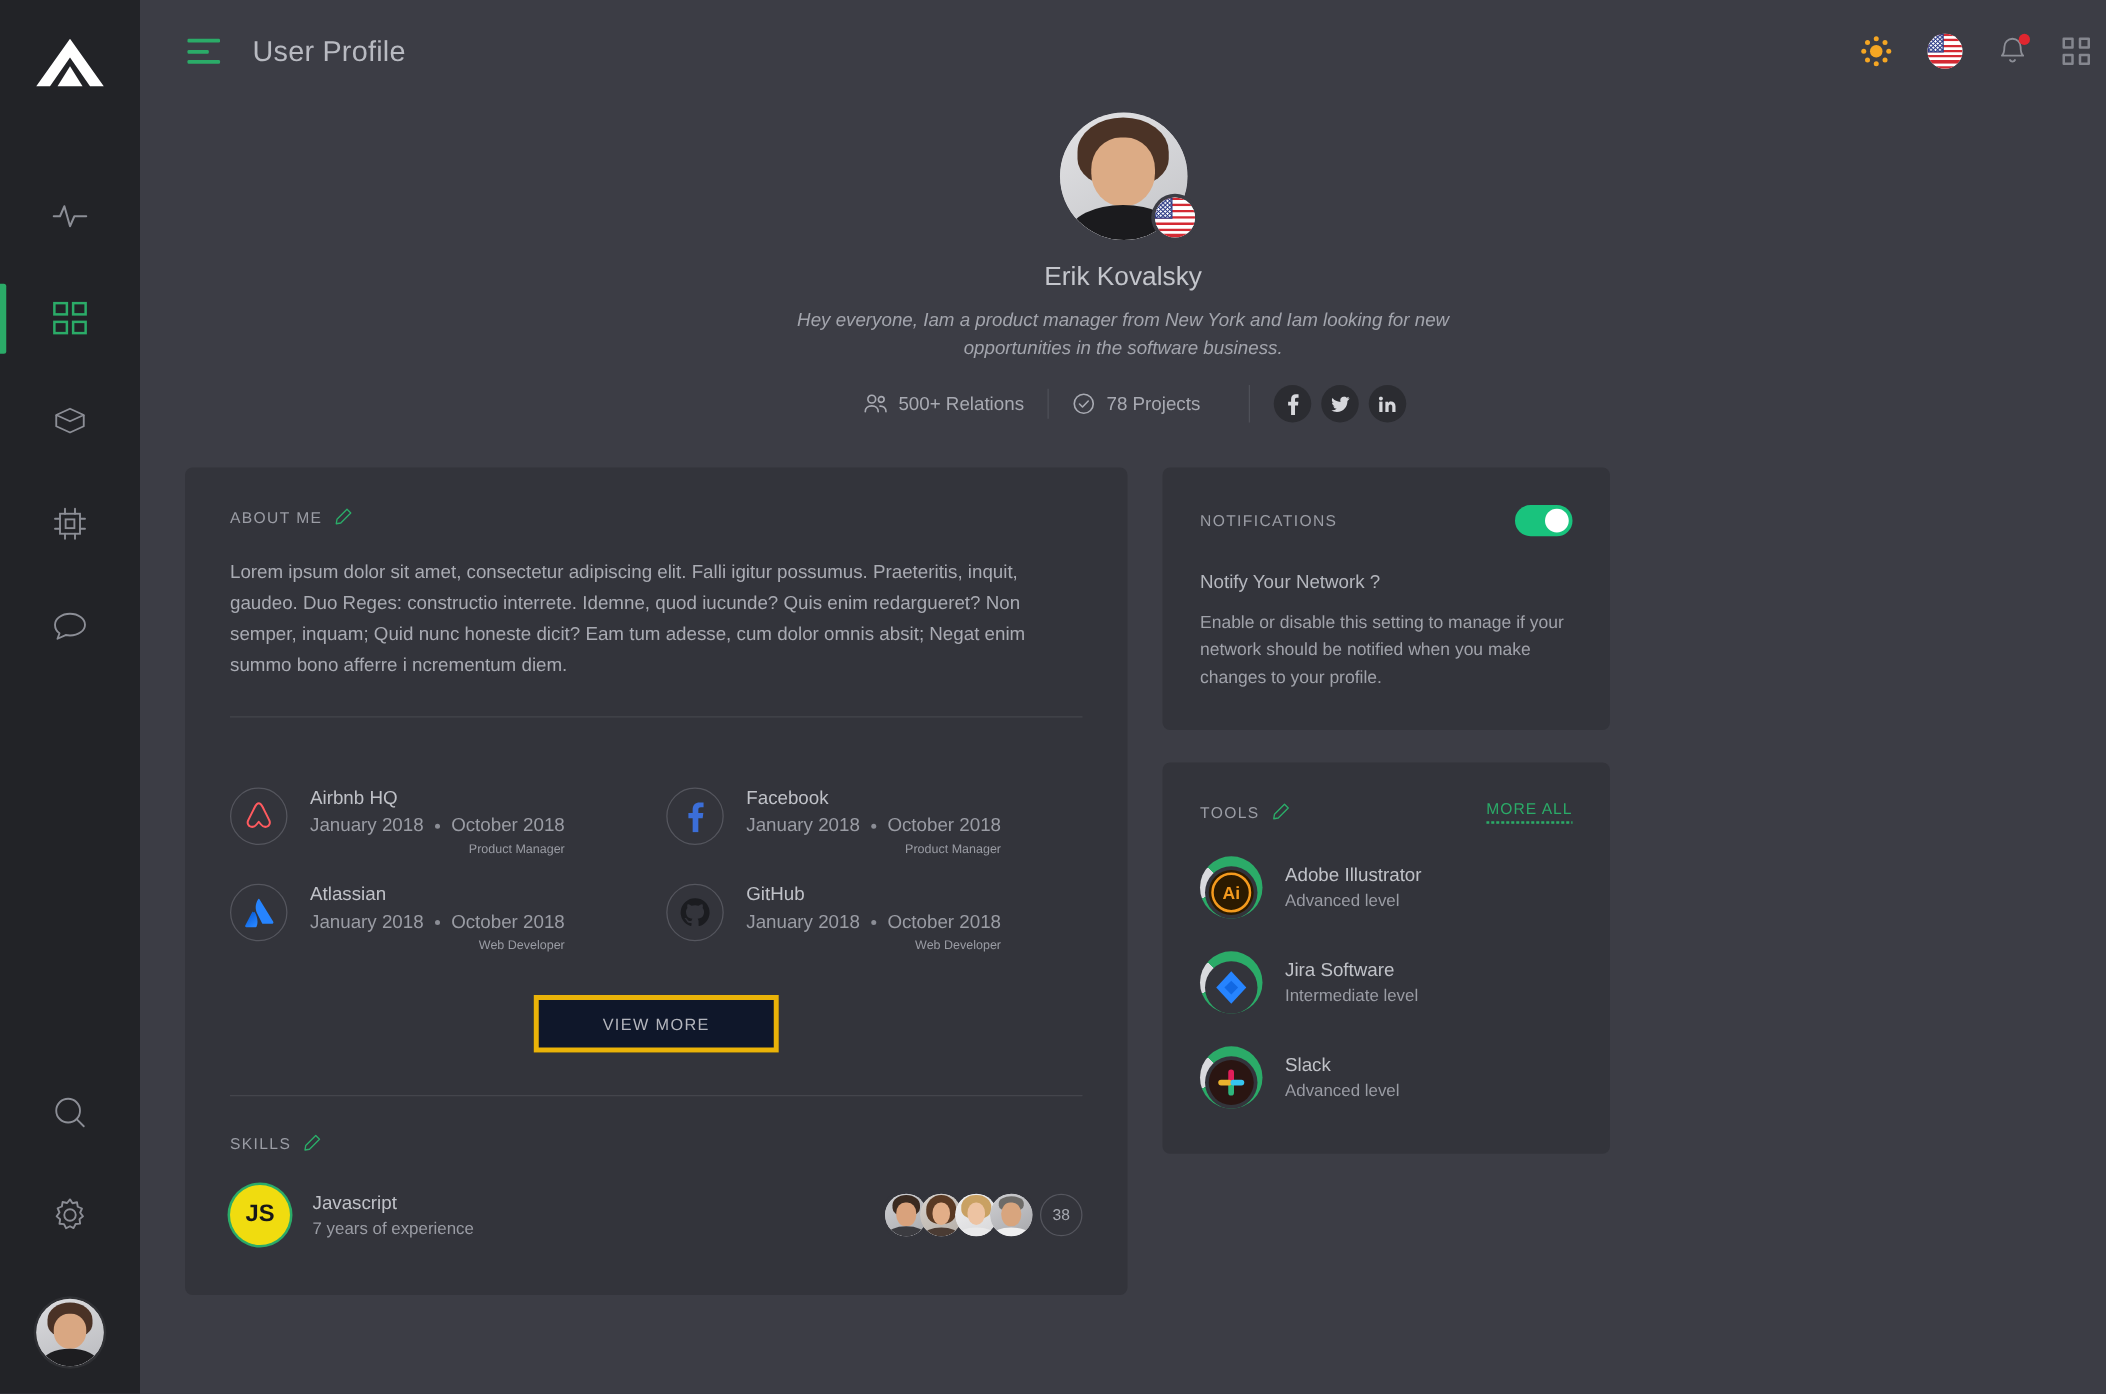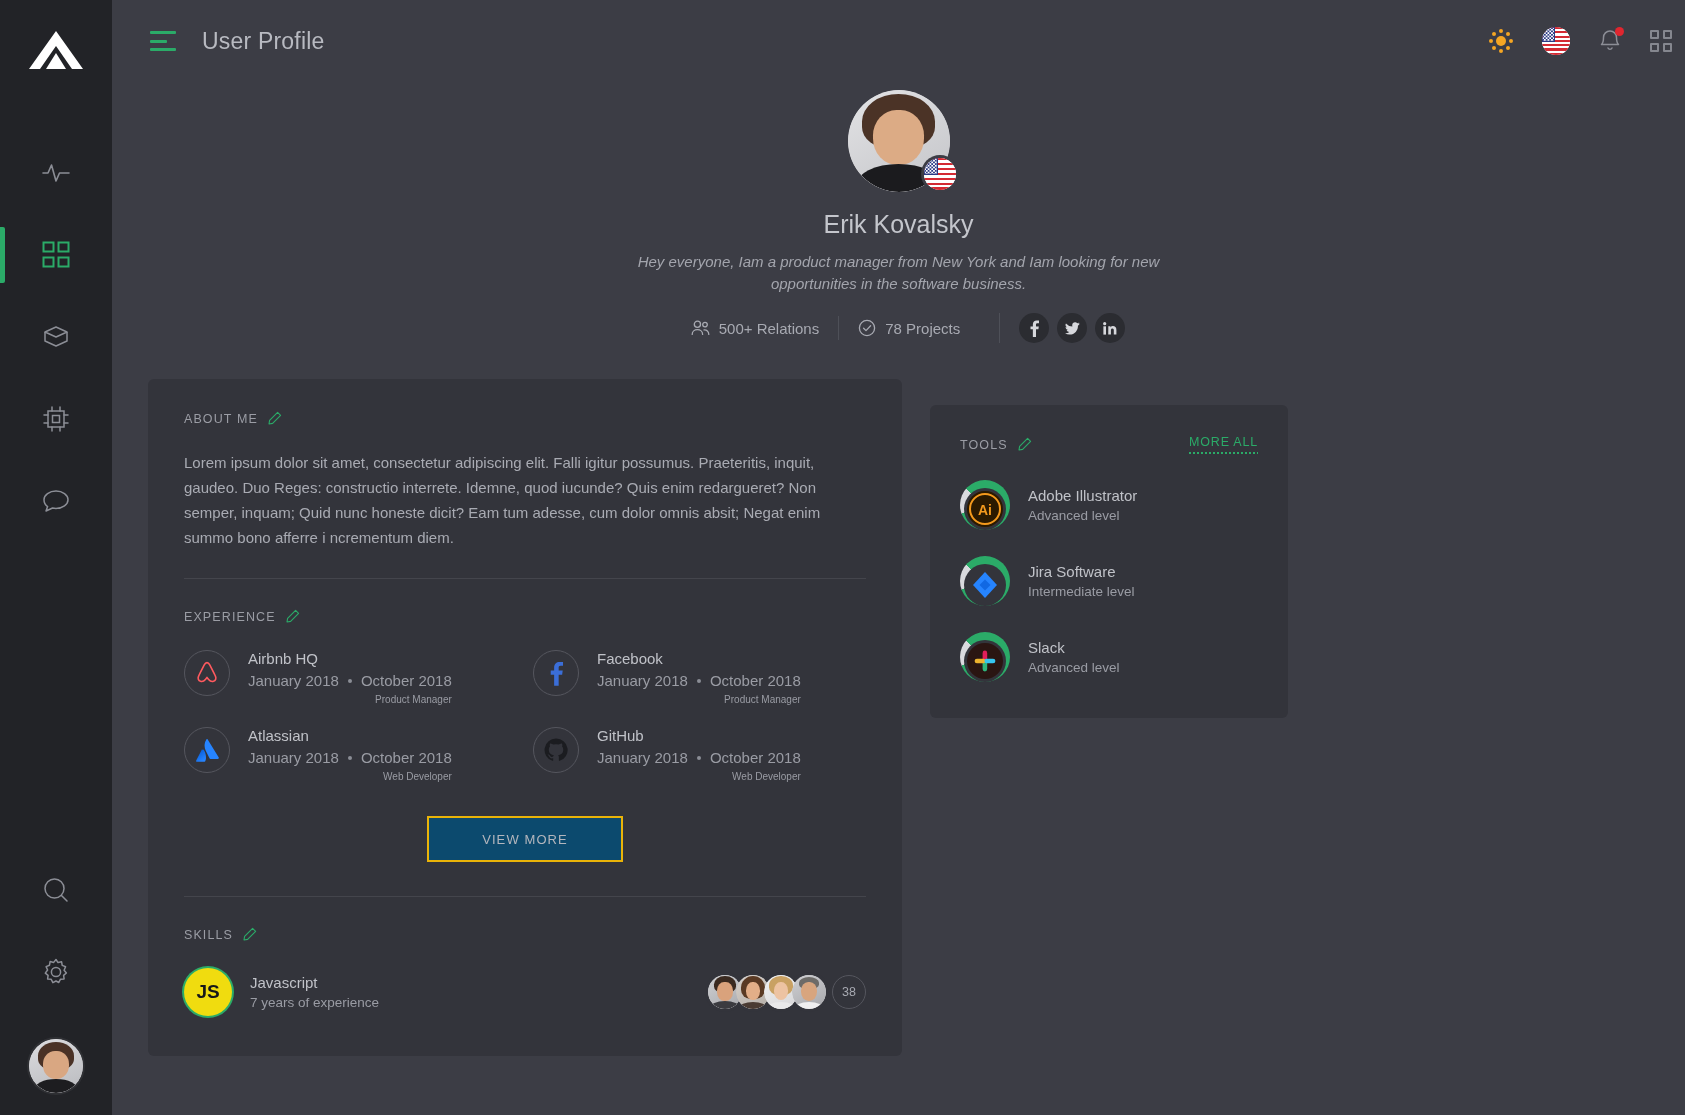--- a/index.html
+++ b/index.html
@@ -110,21 +110,21 @@
   .avatar-big {
     width: 102px; height: 102px; border-radius: 50%; overflow: hidden;
     background: #d3d3d6;
   }
   .avatar-flag {
     position: absolute; right: -6px; bottom: 2px;
     width: 32px; height: 32px; border-radius: 50%;
     box-shadow: 0 0 0 3px #3c3d45;
   }
   .uname {
-    margin-top: 18px; font-size: 25px; color: #c4c6cc; font-weight: 400;
+    margin-top: 18px; font-size: 21px; color: #c4c6cc; font-weight: 400;
   }
   .ubio {
     margin: 12px auto 0; width: 530px; font-size: 15px; line-height: 22px;
     color: #a3a5ad;
     font-style: italic;
   }
   .stats {
     margin-top: 18px; display: flex; align-items: center; justify-content: center;
   }
   .stat {
@@ -177,21 +177,21 @@
     display: flex; align-items: center; justify-content: center;
     background: transparent;
   }
   .exp-co { font-size: 15px; color: #c0c2c8; }
   .exp-dates { margin-top: 5px; font-size: 15px; color: #9a9ca4; display: flex; align-items: center; gap: 9px; }
   .exp-dates .dot { width: 4px; height: 4px; border-radius: 50%; background: #8b8d95; display: inline-block; }
   .exp-role { margin-top: 5px; font-size: 10px; color: #9a9ca4; text-align: right; }
 
   .viewmore-row { display: flex; justify-content: center; padding: 34px 0 0; }
   .btn-viewmore {
-    width: 196px; height: 46px; border: 2px solid #eab308; background: #0c4a6e;
+    width: 196px; height: 46px; border: 4px solid #eab308; background: #0f172a;
     color: #b4b6bd; font-size: 13px; letter-spacing: 1.1px;
     display: flex; align-items: center; justify-content: center; cursor: pointer;
     font-family: "Liberation Sans", sans-serif;
   }
 
   .skills-block { padding: 30px 0 40px; }
   .skill-row {
     margin-top: 26px; display: flex; align-items: center;
   }
   .skill-ico {
@@ -480,28 +480,20 @@
             <svg width="15" height="15" viewBox="0 0 15 15" fill="none">
               <path d="M10.6 1.4l3 3-8 8-3.6.6.6-3.6z" stroke="#2bab68" stroke-width="1.1" stroke-linejoin="round"></path>
             </svg>
           </span>
         </div>
         <p class="about-text">Lorem ipsum dolor sit amet, consectetur adipiscing elit. Falli igitur possumus. Praeteritis, inquit, gaudeo. Duo Reges: constructio interrete. Idemne, quod iucunde? Quis enim redargueret? Non semper, inquam; Quid nunc honeste dicit? Eam tum adesse, cum dolor omnis absit; Negat enim summo bono afferre i ncrementum diem.</p>
 
         <div class="divider"></div>
 
         <div class="exp-block">
-          <div class="sec-head">
-            <span class="sec-title">EXPERIENCE</span>
-            <span class="pencil">
-              <svg width="15" height="15" viewBox="0 0 15 15" fill="none">
-                <path d="M10.6 1.4l3 3-8 8-3.6.6.6-3.6z" stroke="#2bab68" stroke-width="1.1" stroke-linejoin="round"></path>
-              </svg>
-            </span>
-          </div>
 
           <div class="exp-grid">
 
             <div class="exp-item">
               <div class="exp-logo">
                 <svg width="24" height="26" viewBox="0 0 24 26" fill="none">
                   <path d="M12 2.6c1.3 0 2.1 1 2.9 2.6 1.4 2.8 4.6 9 5.6 11.2.9 2 .1 4.3-2 4.9-1.9.6-3.7-.4-4.9-1.9L12 17.4l-1.6 2c-1.2 1.5-3 2.5-4.9 1.9-2.1-.6-2.9-2.9-2-4.9 1-2.2 4.2-8.4 5.6-11.2C9.9 3.6 10.7 2.6 12 2.6z" stroke="#ff5a5f" stroke-width="1.6" stroke-linejoin="round"></path>
                 </svg>
               </div>
               <div class="exp-body">
@@ -634,20 +626,30 @@
               <div class="sp-count">38</div>
             </div>
           </div>
         </div>
 
       </div>
     </div>
 
     <div class="col-right">
 
+      <div class="card notif-card">
+        <div class="notif-head">
+          <span class="sec-title">NOTIFICATIONS</span>
+          <div class="toggle">
+              <b></b>
+            </div>
+        </div>
+        <div class="notif-q">Notify Your Network ?</div>
+        <div class="notif-d">Enable or disable this setting to manage if your network should be notified when you make changes to your profile.</div>
+      </div>
 
       <div class="card tools-card">
         <div class="tools-head">
           <span class="sec-title">TOOLS</span>
           <span class="pencil" style="margin-left:9px">
             <svg width="15" height="15" viewBox="0 0 15 15" fill="none">
               <path d="M10.6 1.4l3 3-8 8-3.6.6.6-3.6z" stroke="#2bab68" stroke-width="1.1" stroke-linejoin="round"></path>
             </svg>
           </span>
           <span class="viewall">MORE ALL</span>

